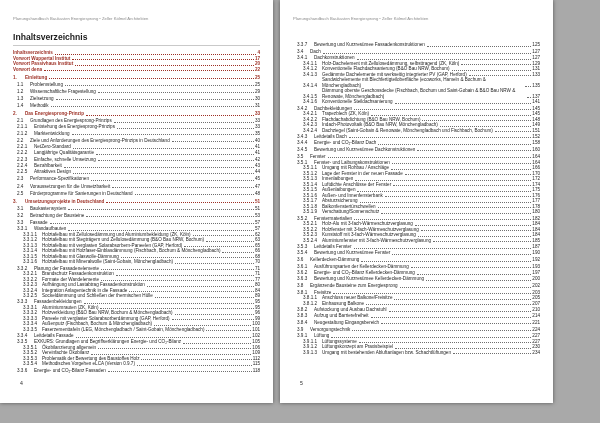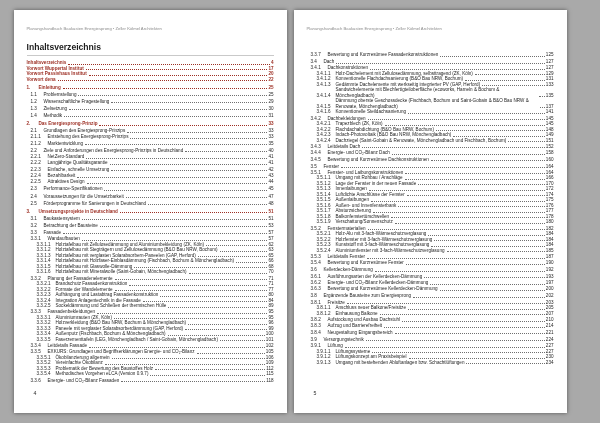--- a/index.html
+++ b/index.html
@@ -3,22 +3,22 @@
 <meta charset="utf-8">
 <style>
   html,body{margin:0;padding:0;}
   body{
     width:600px;height:423px;overflow:hidden;
     background:#a9a9a9;
     font-family:"Liberation Sans", sans-serif;
   }
   .desk{
     position:relative;width:580px;height:423px;
-    display:flex;justify-content:center;gap:7px;
-    padding-top:10px;box-sizing:border-box;
+    display:flex;justify-content:flex-start;gap:7px;
+    padding-top:0;box-sizing:border-box;
   }
   .page{
     width:273px;height:403px;background:#ffffff;
     box-shadow:0 0 4px rgba(0,0,0,.5);
     position:relative;
     padding:8px 13px 0 13px;box-sizing:border-box;
   }
   .page-header{
     font-size:4.2px;line-height:5px;color:#8c8c8c;
     margin-top:8px;white-space:nowrap;

